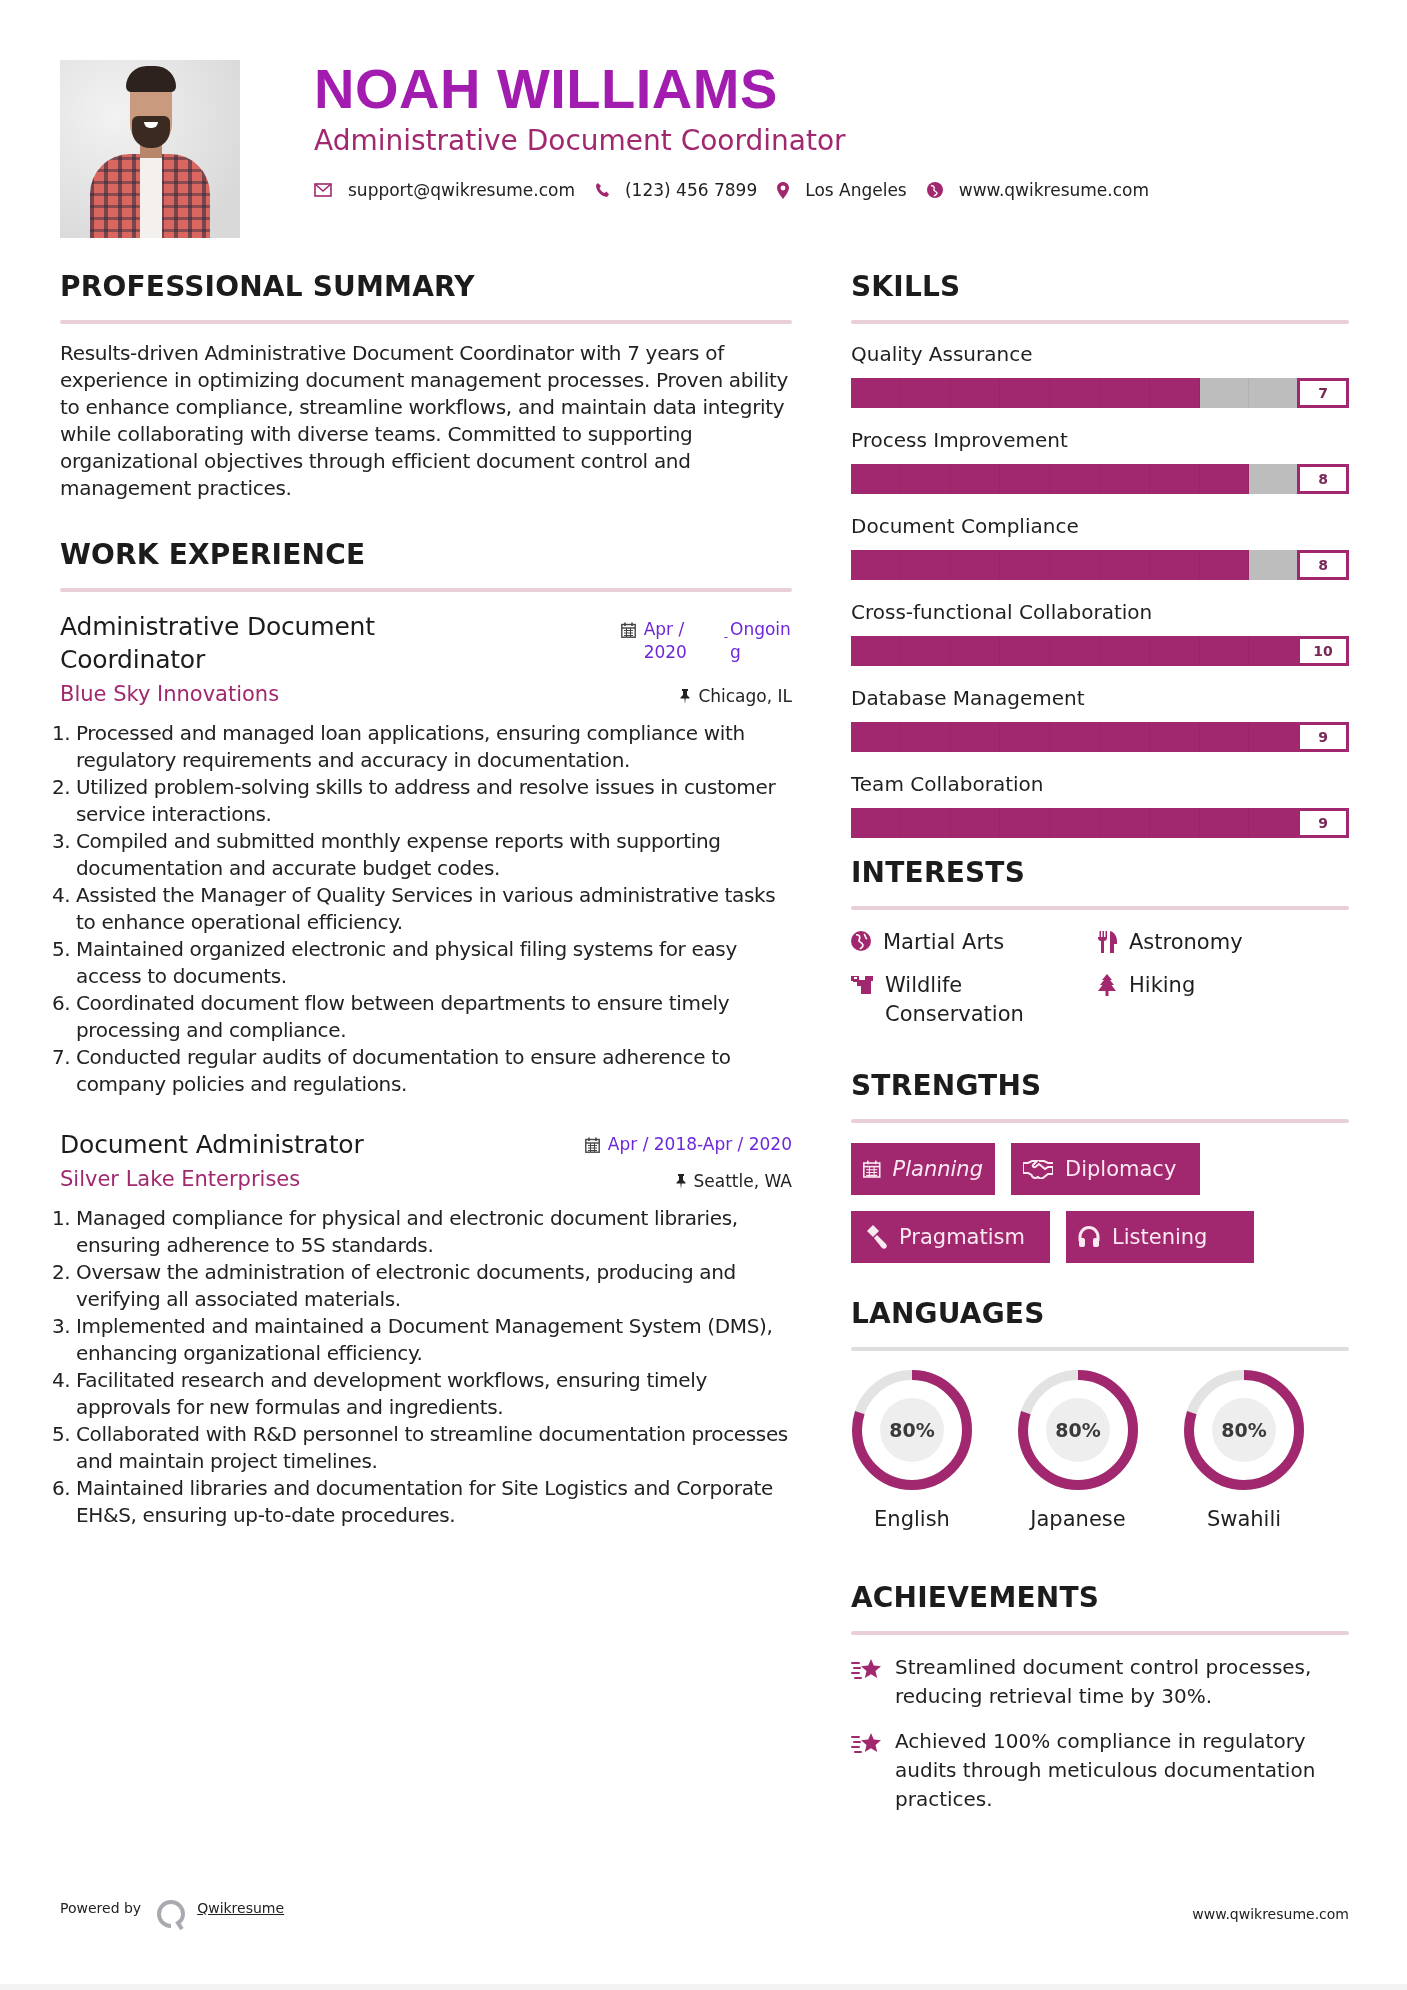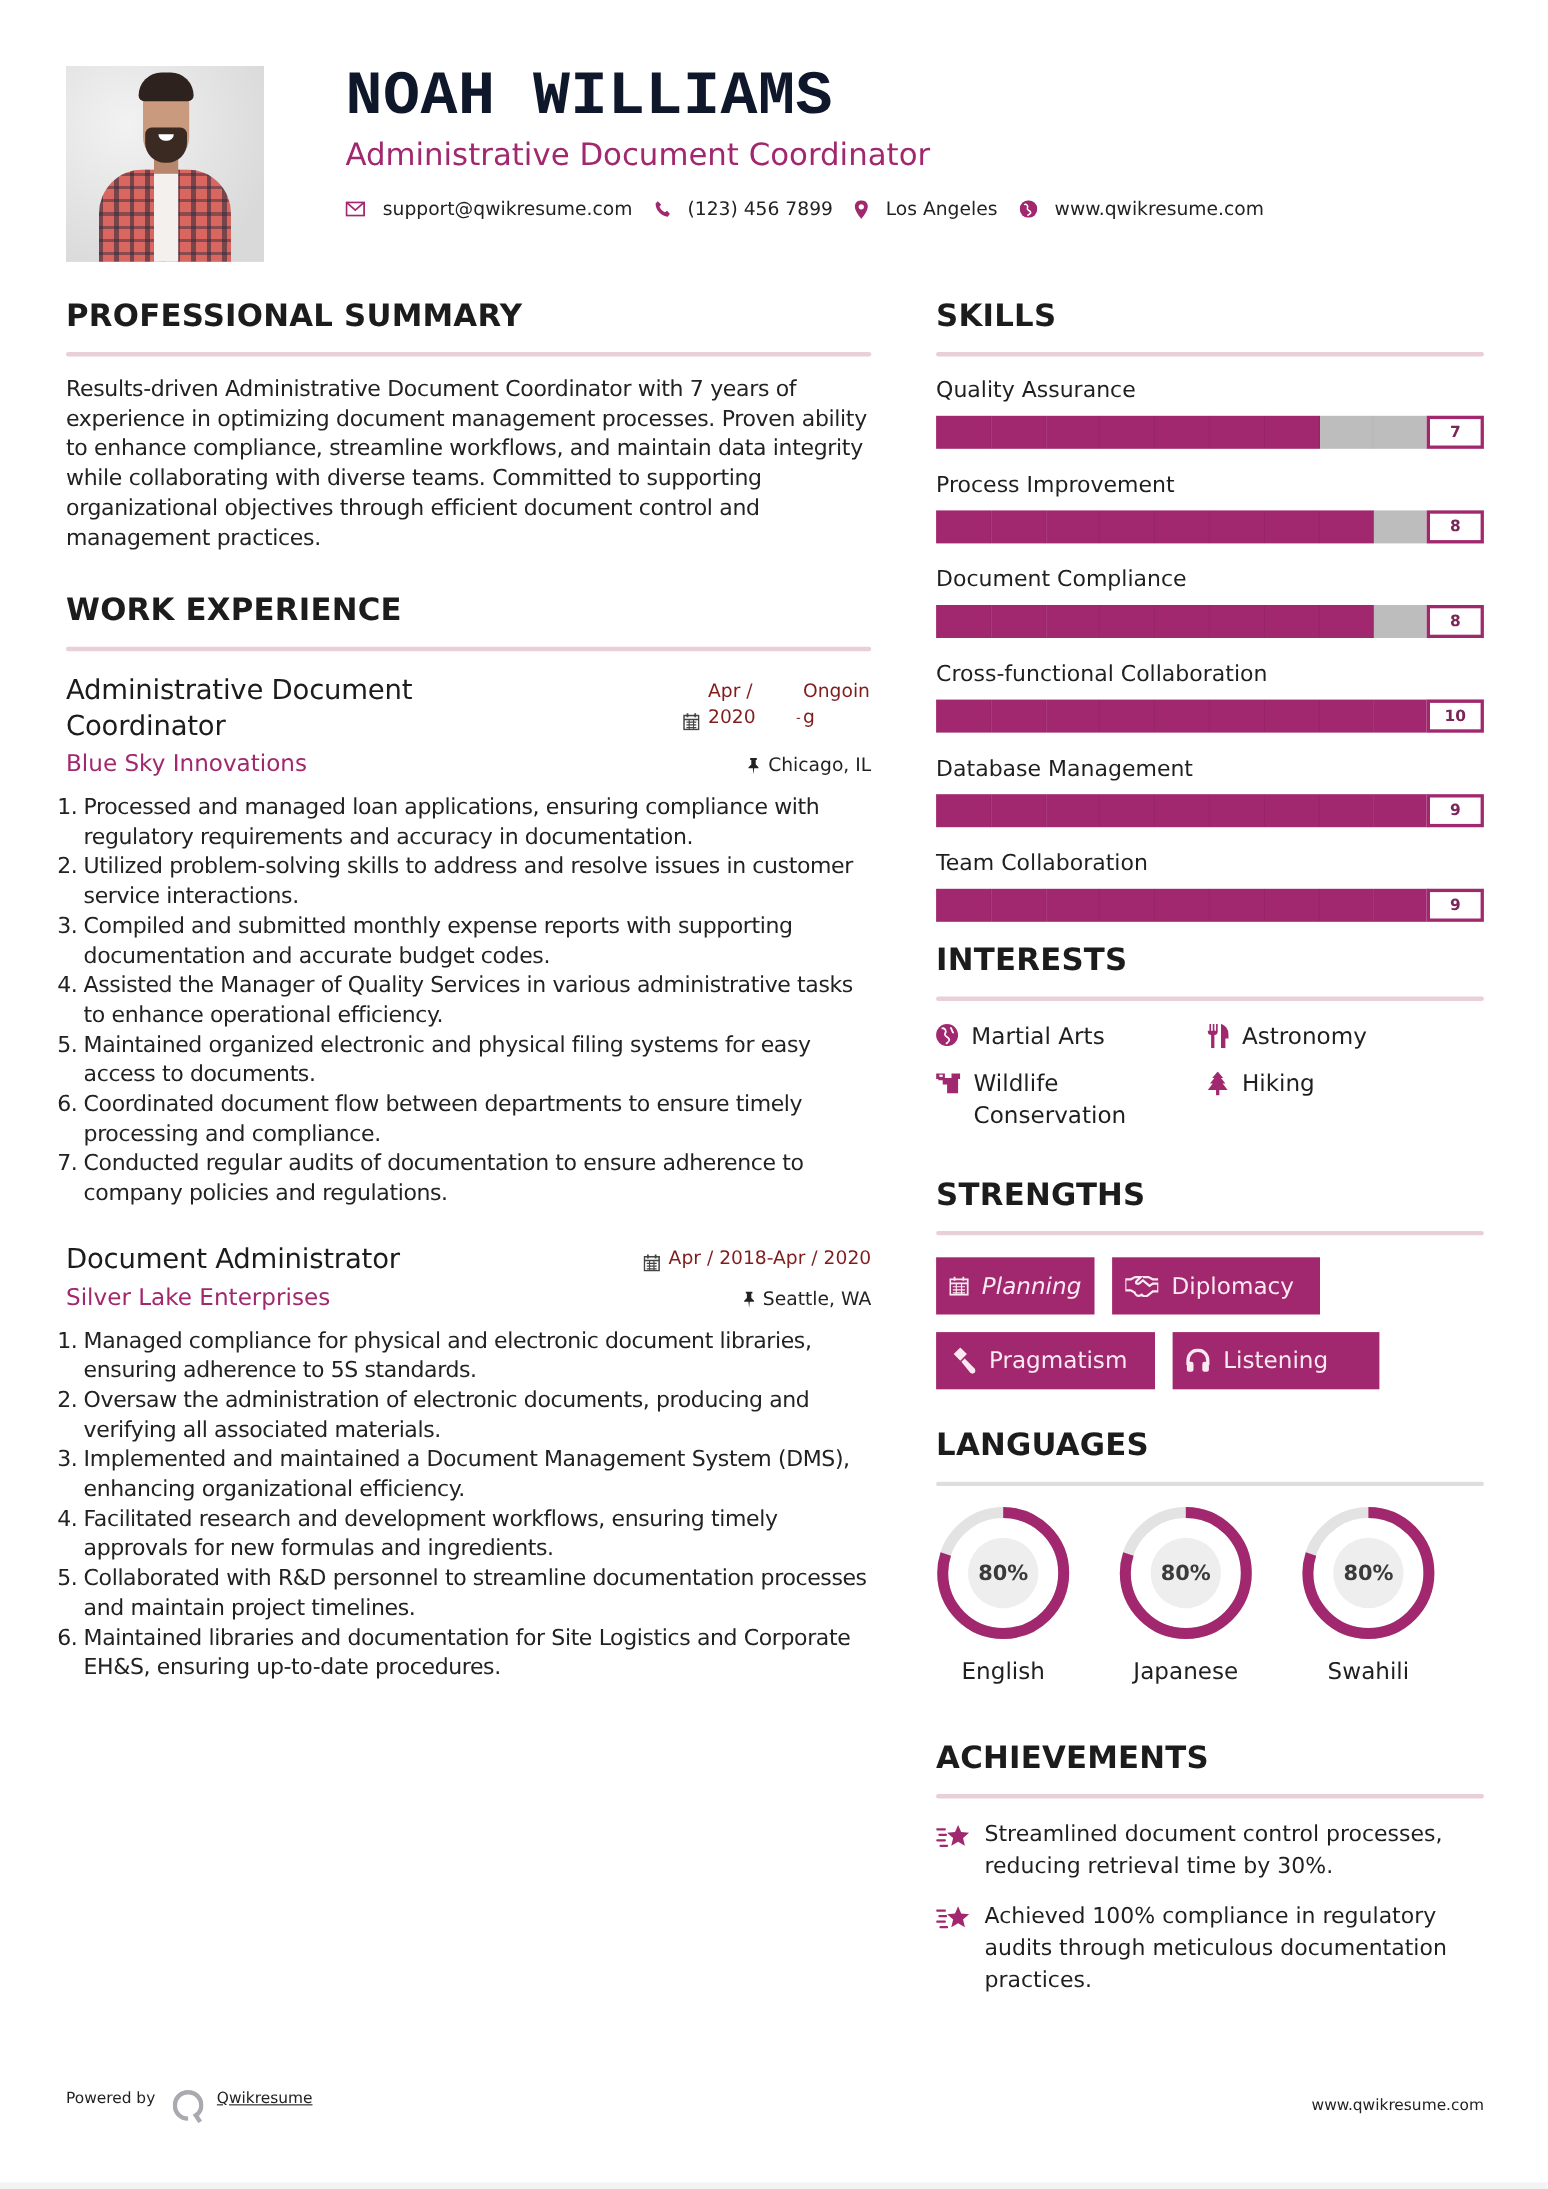--- a/index.html
+++ b/index.html
@@ -16,39 +16,39 @@
   .photo .beard { position:absolute; left:72px; top:56px; width:38px; height:32px; border-radius: 6px 6px 18px 18px; background:#3a2a22; }
   .photo .mouth { position:absolute; left:84px; top:62px; width:14px; height:6px; border-radius: 0 0 8px 8px; background:#fff; }
   .photo .neck { position:absolute; left:80px; top:84px; width:22px; height:14px; background:#b8876b; }
   .photo .shirt { position:absolute; left:30px; top:94px; width:120px; height:90px; border-radius: 40px 40px 0 0;
     background:
       repeating-linear-gradient(90deg, rgba(40,40,60,0.55) 0 4px, transparent 4px 14px),
       repeating-linear-gradient(0deg, rgba(40,40,60,0.45) 0 3px, transparent 3px 12px),
       #d9675f; }
   .photo .tee { position:absolute; left:80px; top:96px; width:22px; height:90px; background:#f3f0ee; }
 
-  .name { position: absolute; left: 314px; top: 56px; font-size: 56px; font-weight: 700; letter-spacing: 0.5px; color: #0f172a; font-family: Liberation Mono, monospace; }
+  .name { position: absolute; left: 314px; top: 56px; font-size: 56px; font-weight: 700; letter-spacing: 0.5px; color: #a21caf; font-family: Liberation Sans, sans-serif; }
   .title { position: absolute; left: 314px; top: 124px; font-size: 28px; color: #a1286e; font-family: "DejaVu Sans", sans-serif; }
   .contacts { position: absolute; left: 314px; top: 180px; display: flex; align-items: center; font-size: 17px; color: #222; font-family: "DejaVu Sans", sans-serif; }
   .contact { display: flex; align-items: center; margin-right: 20px; }
   .contact svg { margin-right: 16px; }
 
   
   .left { position: absolute; left: 60px; top: 270px; width: 732px; }
   .right { position: absolute; left: 851px; top: 270px; width: 498px; }
 
   .section-title { font-family: "DejaVu Sans", sans-serif; font-size: 28px; font-weight: 700; color: #1c1c1c; letter-spacing: 0.2px; height: 40px; }
   .rule { height: 4px; background: #e8cfd9; margin-top: 10px; margin-bottom: 16px; border-radius: 2px; }
 
   .summary { font-family: "DejaVu Sans", sans-serif; font-size: 20px; line-height: 27px; color: #222; letter-spacing: -0.3px; }
 
   .job { margin-top: 0; }
   .job-head { display: flex; justify-content: space-between; align-items: flex-start; }
   .job-title { font-family: "DejaVu Sans", sans-serif; font-size: 25px; line-height: 33px; color: #1c1c1c; letter-spacing: -0.2px; }
-  .job-date { display: flex; align-items: flex-end; font-family: "DejaVu Sans", sans-serif; font-size: 17px; color: #7f1d1d; line-height: 23px; }
+  .job-date { display: flex; align-items: flex-start; font-family: "DejaVu Sans", sans-serif; font-size: 17px; color: #6d28d9; line-height: 23px; }
   .job-date svg { margin-right: 8px; margin-top: 4px; }
   .company-row { display: flex; justify-content: space-between; align-items: flex-end; margin-top: 6px; }
   .company { font-family: "DejaVu Sans", sans-serif; font-size: 21px; color: #a1286e; }
   .loc { display: flex; align-items: center; font-family: "DejaVu Sans", sans-serif; font-size: 17px; color: #222; }
   .loc svg { margin-right: 8px; }
   .bullets { list-style: none; margin-top: 14px; font-family: "DejaVu Sans", sans-serif; font-size: 20px; line-height: 27px; color: #222; letter-spacing: -0.35px; }
   .bullets li { display: flex; }
   .bullets li .num { width: 18px; flex-shrink: 0; text-align: right; margin-right: 6px; margin-left: -8px; }
 
   

